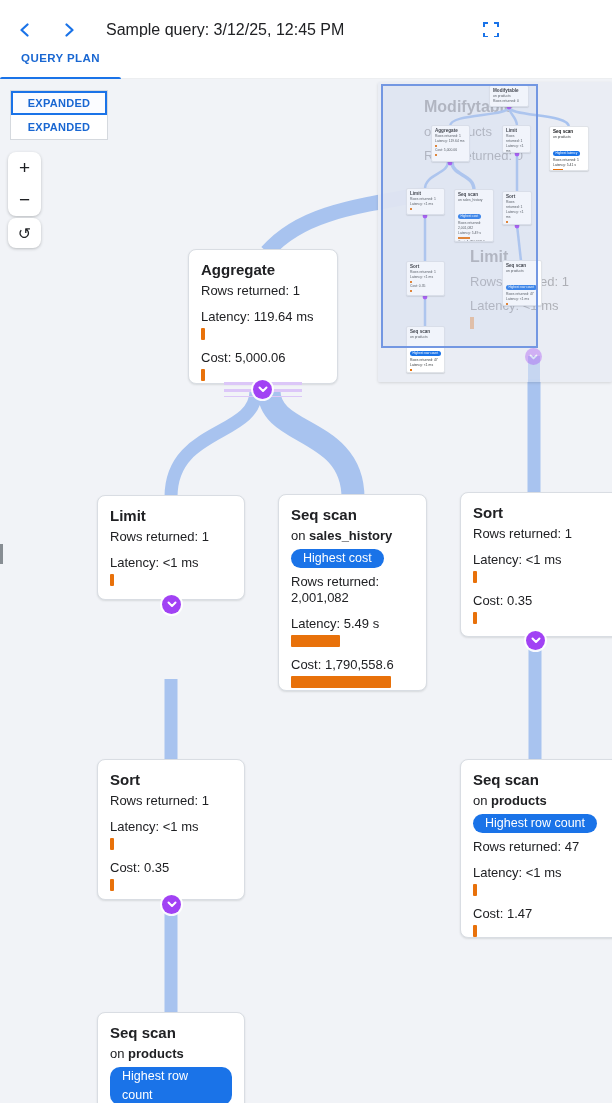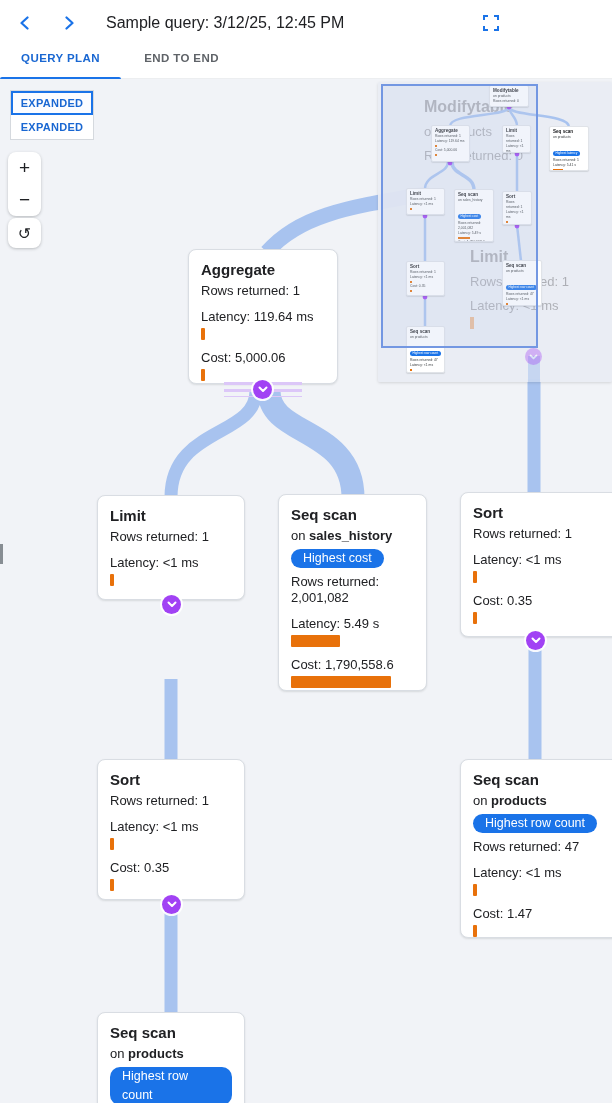--- a/index.html
+++ b/index.html
@@ -1,21 +1,21 @@
 <!DOCTYPE html>
 <html><head>
 <meta charset="utf-8">
 <style>
   * { margin:0; padding:0; box-sizing:border-box; }
   html,body { width:612px; height:1103px; overflow:hidden;
     font-family:"Liberation Sans", sans-serif; background:#fff; color:#202124; }
   .root { position:relative; width:612px; height:1103px; }
 
   
-  .header { position:absolute; left:0; top:5px; width:516px; height:36px;
+  .header { position:absolute; left:0; top:12px; width:516px; height:36px;
     background:#fff; border-bottom:1px solid #e3e5e8; display:flex; align-items:center; }
   .nav-btn { width:30px; height:30px; display:flex; align-items:center; justify-content:center;
     cursor:pointer; background:none; border:none; }
   .nav-btn:first-child { margin-left:10px; }
   .nav-btn + .nav-btn { margin-left:14px; }
   .header-title { font-size:16px; color:#202124; margin-left:22px; }
   .fullscreen-btn { margin-left:auto; margin-right:12px; width:26px; height:26px;
     display:flex; align-items:center; justify-content:center; background:none; border:none; cursor:pointer; }
 
   
@@ -46,21 +46,21 @@
     line-height:19px; padding:0 12px; border-radius:10px; margin:1px 0 5px 0; }
 
   
   .stripes { position:absolute; width:78px; height:15px;
     background:repeating-linear-gradient(180deg,#dcc7f8 0 3px, transparent 3px 7px); }
   .collapse { position:absolute; width:19px; height:19px; border-radius:50%;
     background:#a142f4; display:flex; align-items:center; justify-content:center;
     border:none; cursor:pointer; box-shadow:0 0 0 2px rgba(255,255,255,.9); }
 
   
-  .toggle-box { position:absolute; left:10px; top:11px; width:84px; background:#6d28d9;
+  .toggle-box { position:absolute; left:10px; top:11px; width:98px; background:#6d28d9;
     border:1px solid #d5d9de; }
   .toggle-btn { width:100%; height:24px; background:#fff; border:none; color:#1967d2;
     font-size:11px; font-weight:bold; letter-spacing:.3px; cursor:pointer;
     display:flex; align-items:center; justify-content:center; font-family:inherit; }
   .toggle-btn.selected { border:2px solid #1a73e8; background:#fbfcff; }
 
   
   .zoom-card { position:absolute; left:8px; width:33px; background:#fff; border-radius:8px;
     box-shadow:0 1px 3px rgba(60,64,67,.3); display:flex; flex-direction:column; align-items:center; }
   .zoom-btn { width:33px; height:32px; background:none; border:none; font-size:19px;
@@ -116,21 +116,20 @@
         <path d="M1 5 V1 H5"></path>
           <path d="M11 1 H15 V5"></path>
           <path d="M15 11 V15 H11"></path>
           <path d="M5 15 H1 V11"></path>
       </svg>
     </button>
   </div>
 
   <div class="tabbar">
     <button class="tab active">QUERY PLAN</button>
-    <button class="tab">END TO END</button>
   </div>
 
   <div class="canvas">
 
     <svg class="edges" width="612" height="1024" viewBox="0 0 612 1024">
       <g fill="none" stroke="#a8c3ef">
         <path d="M 430 114 C 350 128, 300 135, 267 173" stroke-width="15"></path>
         <path d="M 256 312 C 256 358, 171 348, 171 418" stroke-width="13"></path>
         <path d="M 269 312 C 269 358, 353 348, 353 419" stroke-width="23"></path>
         <path d="M 534 300 L 534 415" stroke-width="13"></path>

